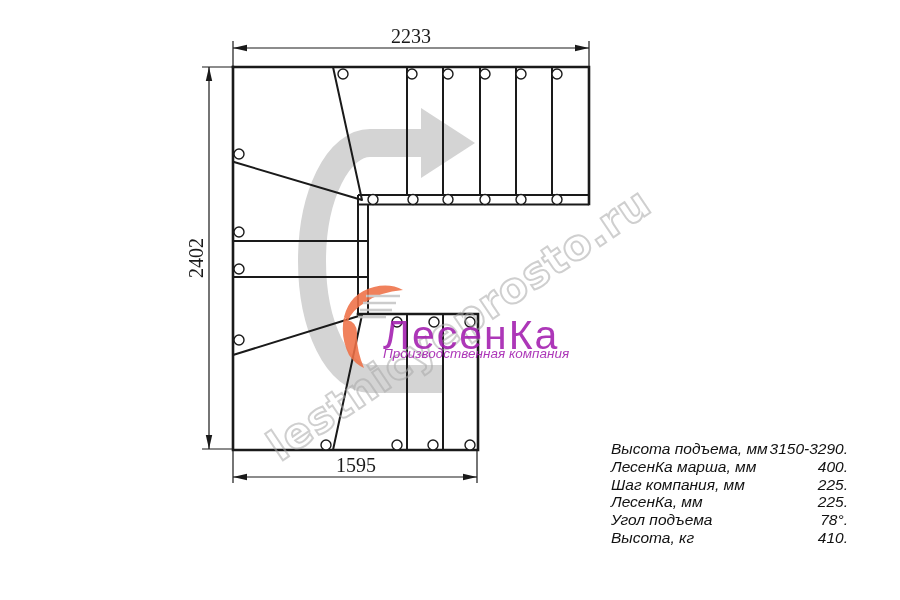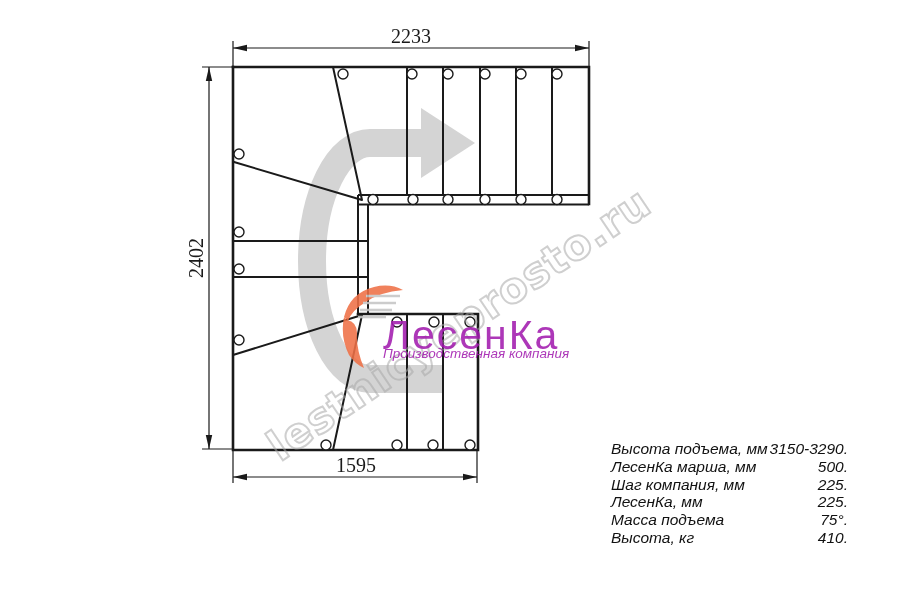--- a/index.html
+++ b/index.html
@@ -119,33 +119,33 @@
   </div>
 
   
   <div class="specs">
     <div class="spec-row">
       <span class="lbl">Высота подъема, мм</span>
       <span class="val">3150-3290.</span>
     </div>
     <div class="spec-row">
       <span class="lbl">ЛесенКа марша, мм</span>
-      <span class="val">500.</span>
+      <span class="val">400.</span>
     </div>
     <div class="spec-row">
       <span class="lbl">Шаг компания, мм</span>
       <span class="val">225.</span>
     </div>
     <div class="spec-row">
       <span class="lbl">ЛесенКа, мм</span>
       <span class="val">225.</span>
     </div>
     <div class="spec-row">
-      <span class="lbl">Масса подъема</span>
-      <span class="val">75°.</span>
+      <span class="lbl">Угол подъема</span>
+      <span class="val">78°.</span>
     </div>
     <div class="spec-row">
       <span class="lbl">Высота, кг</span>
       <span class="val">410.</span>
     </div>
   </div>
 
 </div>
 
 </body></html>

